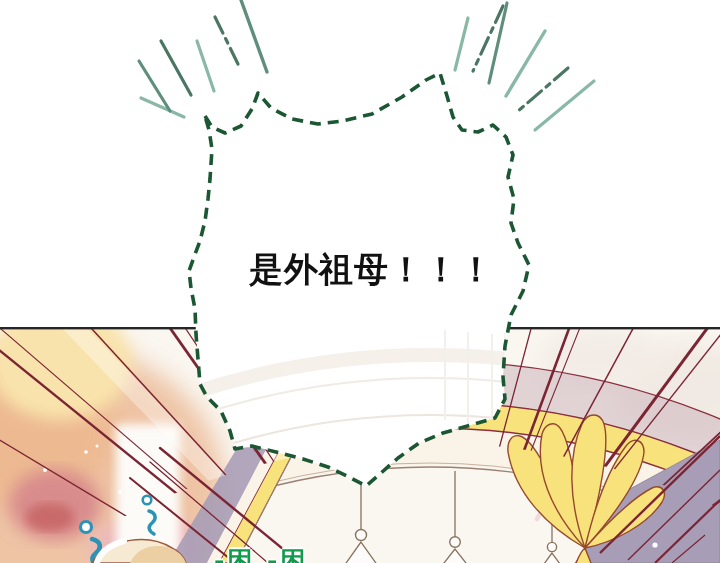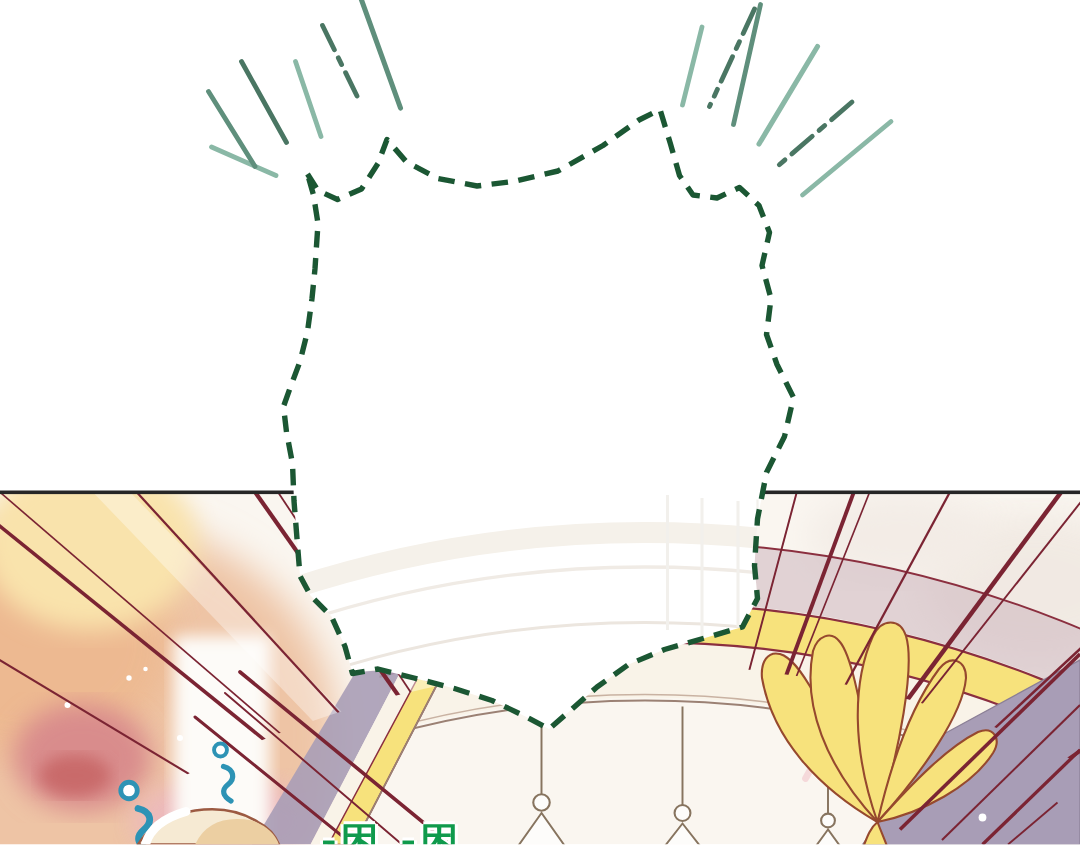--- a/index.html
+++ b/index.html
@@ -215,14 +215,15 @@
   <g stroke-width="3.2" stroke-linecap="round" fill="none">
     <line x1="468" y1="18" x2="455" y2="70" class="e-light"></line>
     <line x1="503" y1="6" x2="473" y2="71" class="e-dark" stroke-dasharray="18 6 5 6"></line>
     <line x1="507" y1="3" x2="489" y2="83" class="e-mid"></line>
     <line x1="545" y1="31" x2="506" y2="96" class="e-light" stroke-width="3.4"></line>
     <line x1="568" y1="68" x2="517" y2="112" class="e-dark" stroke-dasharray="18 6 5 6"></line>
     <line x1="594" y1="81" x2="535" y2="130" class="e-light"></line>
   </g>
 </svg>
 
+<div class="bubble-text">是外祖母！！！</div>
 <div class="sfx-text">-困 -困</div>
 </div>
 
 </body></html>

